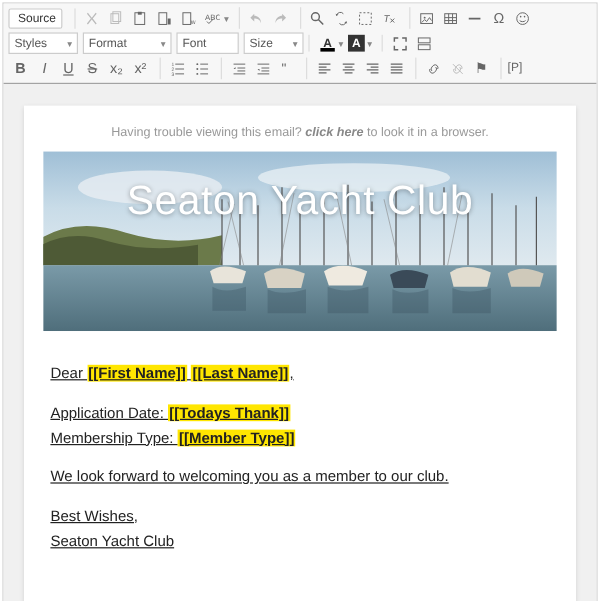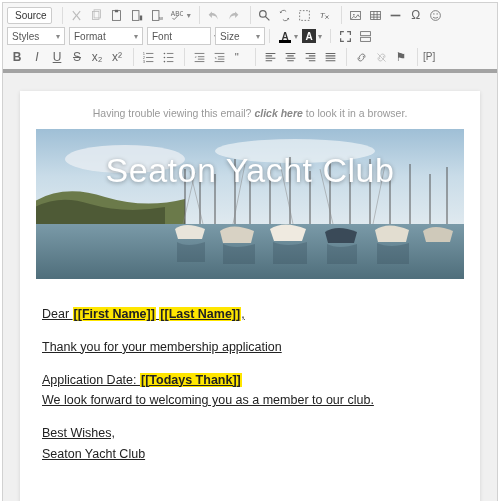--- a/index.html
+++ b/index.html
@@ -10,21 +10,21 @@
     font-size: 12px;
     color: #333;
   }
   .editor-frame {
     border: 1px solid #d1d1d1;
     margin: 2px;
     background: #fff;
   }
   .toolbar {
     background: #f7f7f7;
-    border-bottom: 4px solid #a3a3a3;
+    border-bottom: 1px solid #a3a3a3;
     padding: 3px 4px 0 4px;
     font-size: 11px;
     color: #555;
     user-select: none;
   }
   .tb-row {
     display: flex;
     flex-wrap: wrap;
     align-items: center;
     gap: 0;
@@ -76,21 +76,21 @@
     color: #555;
     margin-right: 4px;
   }
   .tb-select .caret {
     font-size: 8px;
     color: #888;
     margin-left: 4px;
   }
   .sel-styles { width: 58px; }
   .sel-format { width: 74px; }
-  .sel-font   { width: 64px; gap: 38px; }
+  .sel-font   { width: 52px; gap: 38px; }
   .sel-size   { width: 50px; }
   .tb-swatch {
     width: 14px; height: 14px;
     display:flex;align-items:center;justify-content:center;
     font-weight:bold; font-size:10px;
     position: relative;
     margin: 0 2px;
   }
   .tb-swatch .bar { position:absolute; bottom:0; left:1px; right:1px; height:3px; }
   .tb-swatch.black { color:#fff; background:#333; }
@@ -488,23 +488,25 @@
             <path d="M342 114 q13 6 32 0 l0 21 h-32 z"></path>
           </g>
         </svg>
         <div class="hero-title">Seaton Yacht Club</div>
       </div>
 
       <div class="body-copy">
         <p>
           <span>Dear </span><span class="tok">[[First Name]]</span> <span class="tok">[[Last Name]]</span><span>,</span>
         </p>
-        <p>Thank you for your membership application</p>
         <p style="margin-bottom:2px">
           <span class="lbl">Application Date: </span><span class="tok">[[Todays Thank]]</span>
+        </p>
+        <p>
+          <span class="lbl">Membership Type: </span><span class="tok">[[Member Type]]</span>
         </p>
         <p>We look forward to welcoming you as a member to our club.</p>
         <p class="sig" style="margin-bottom:2px">Best Wishes,</p>
         <p class="sig">Seaton Yacht Club</p>
       </div>
 
     </div>
   </div>
 </div>
 

